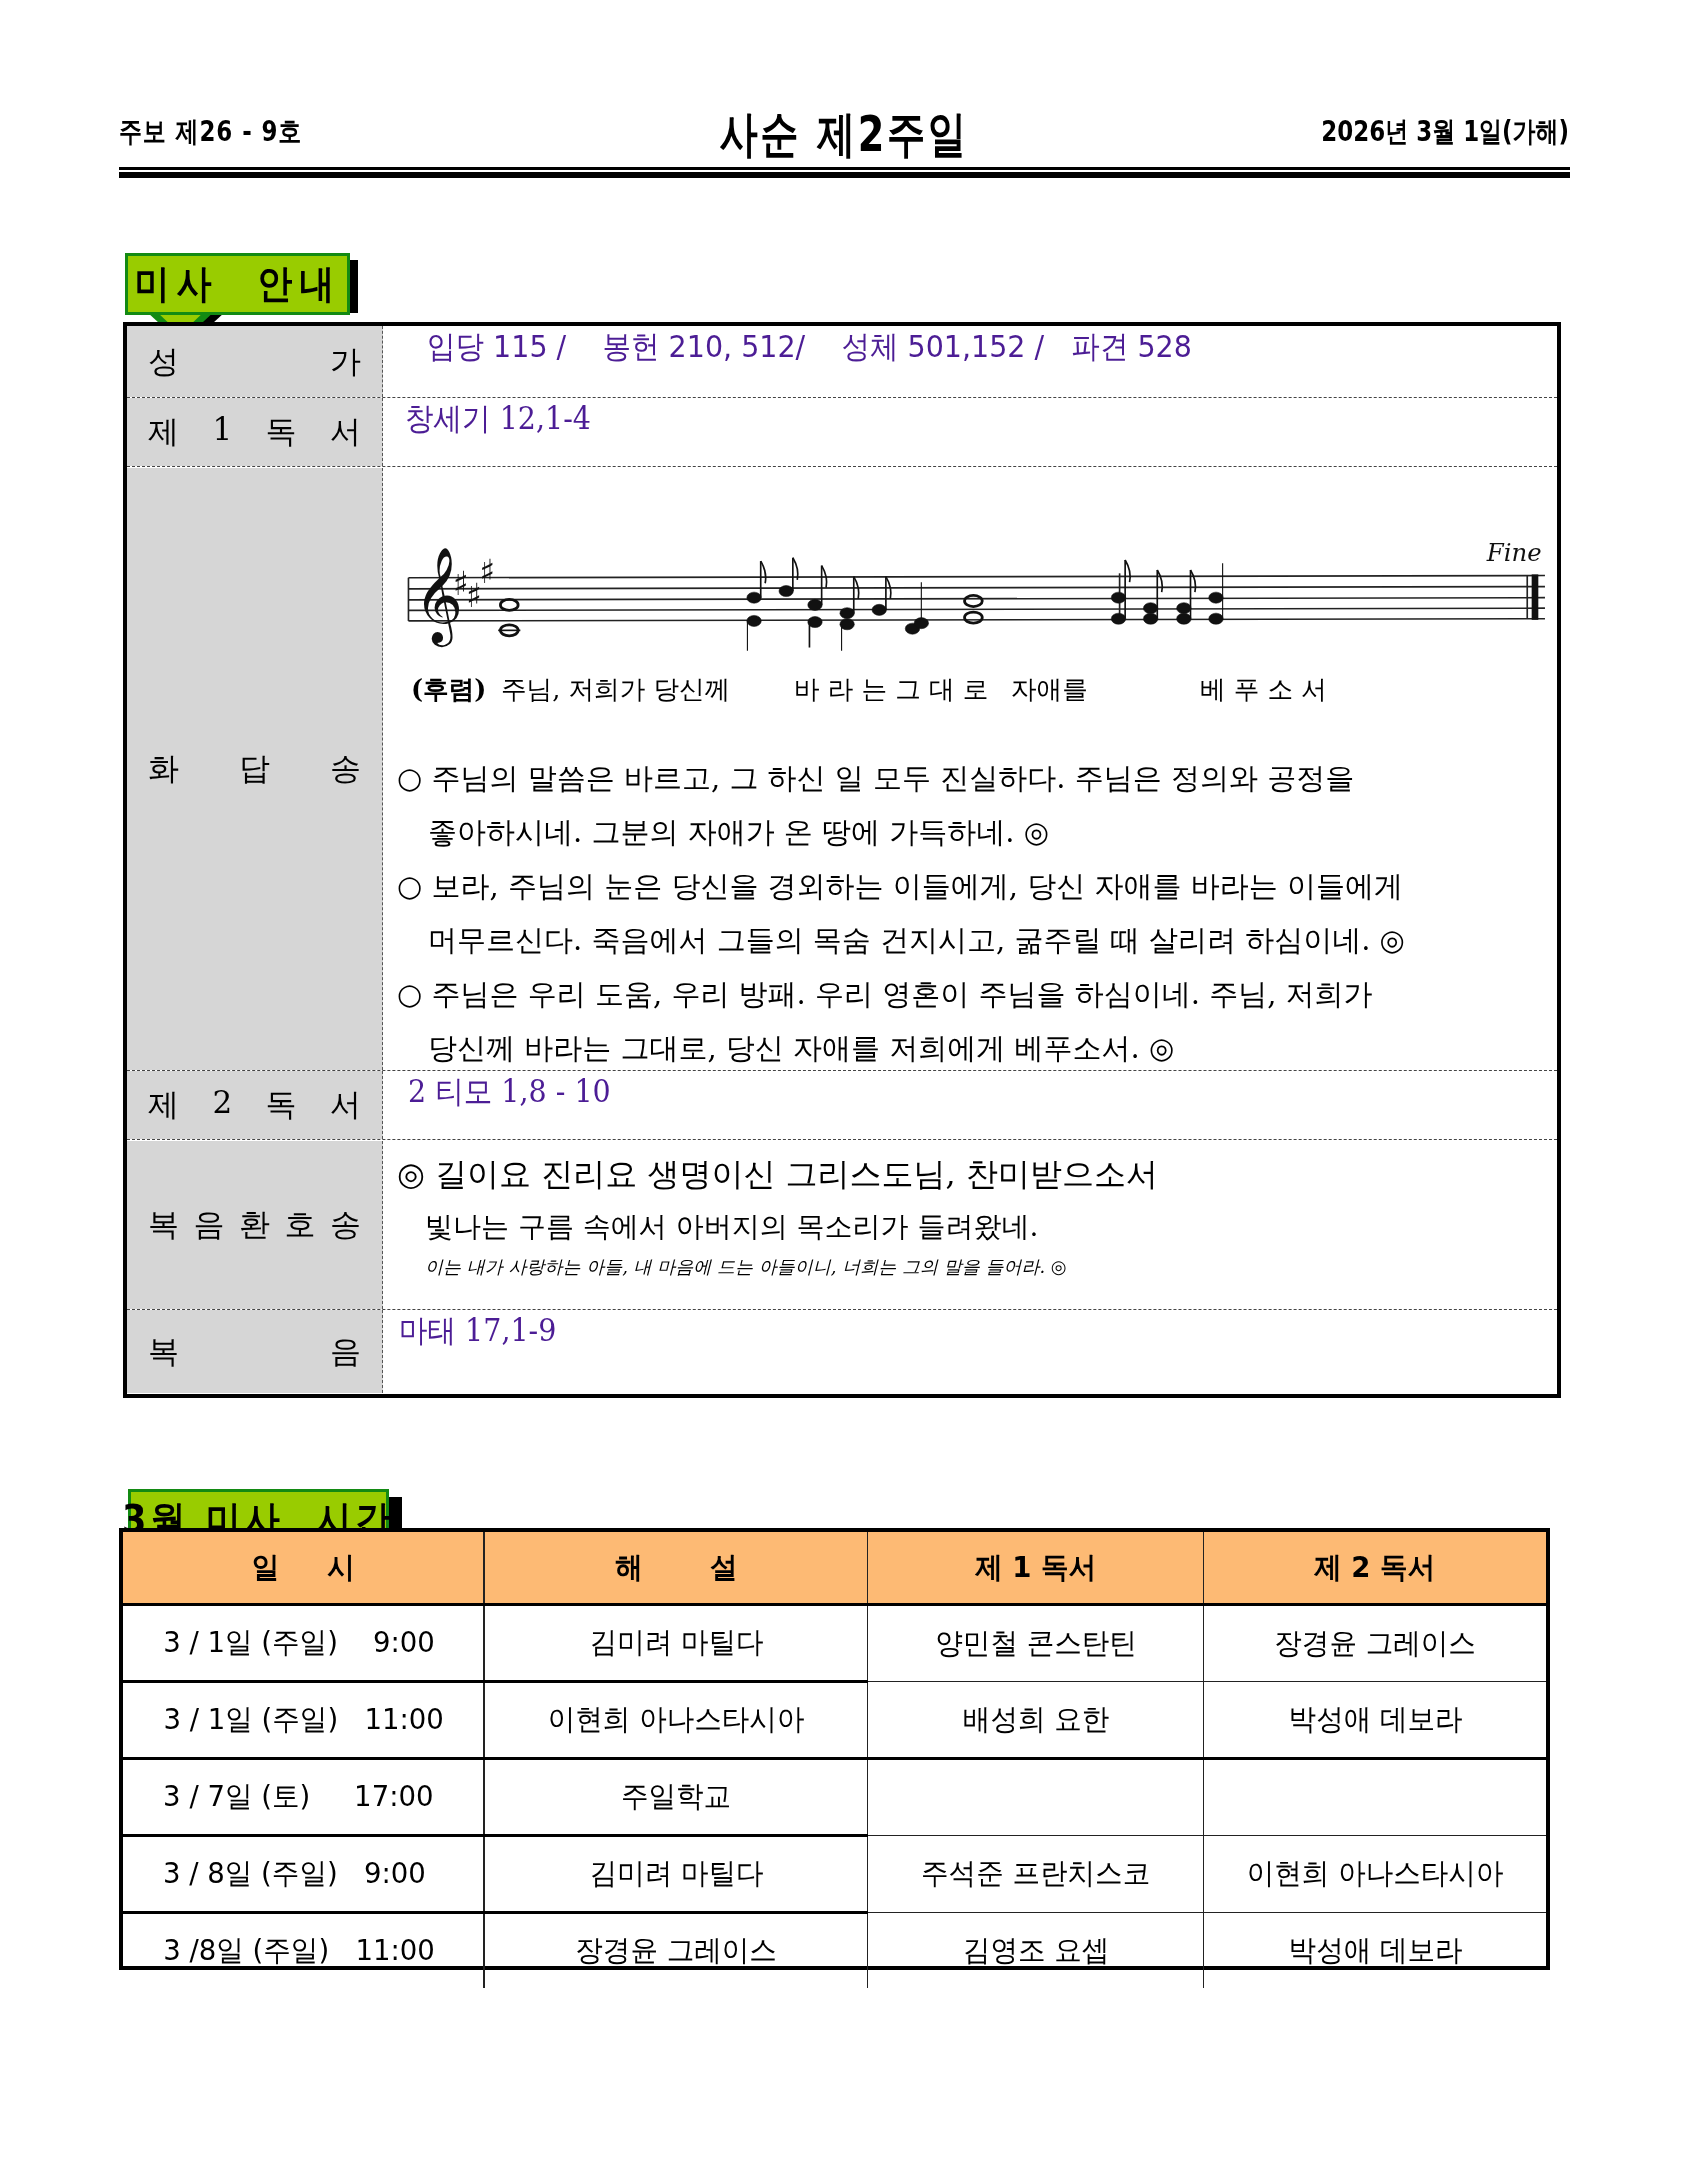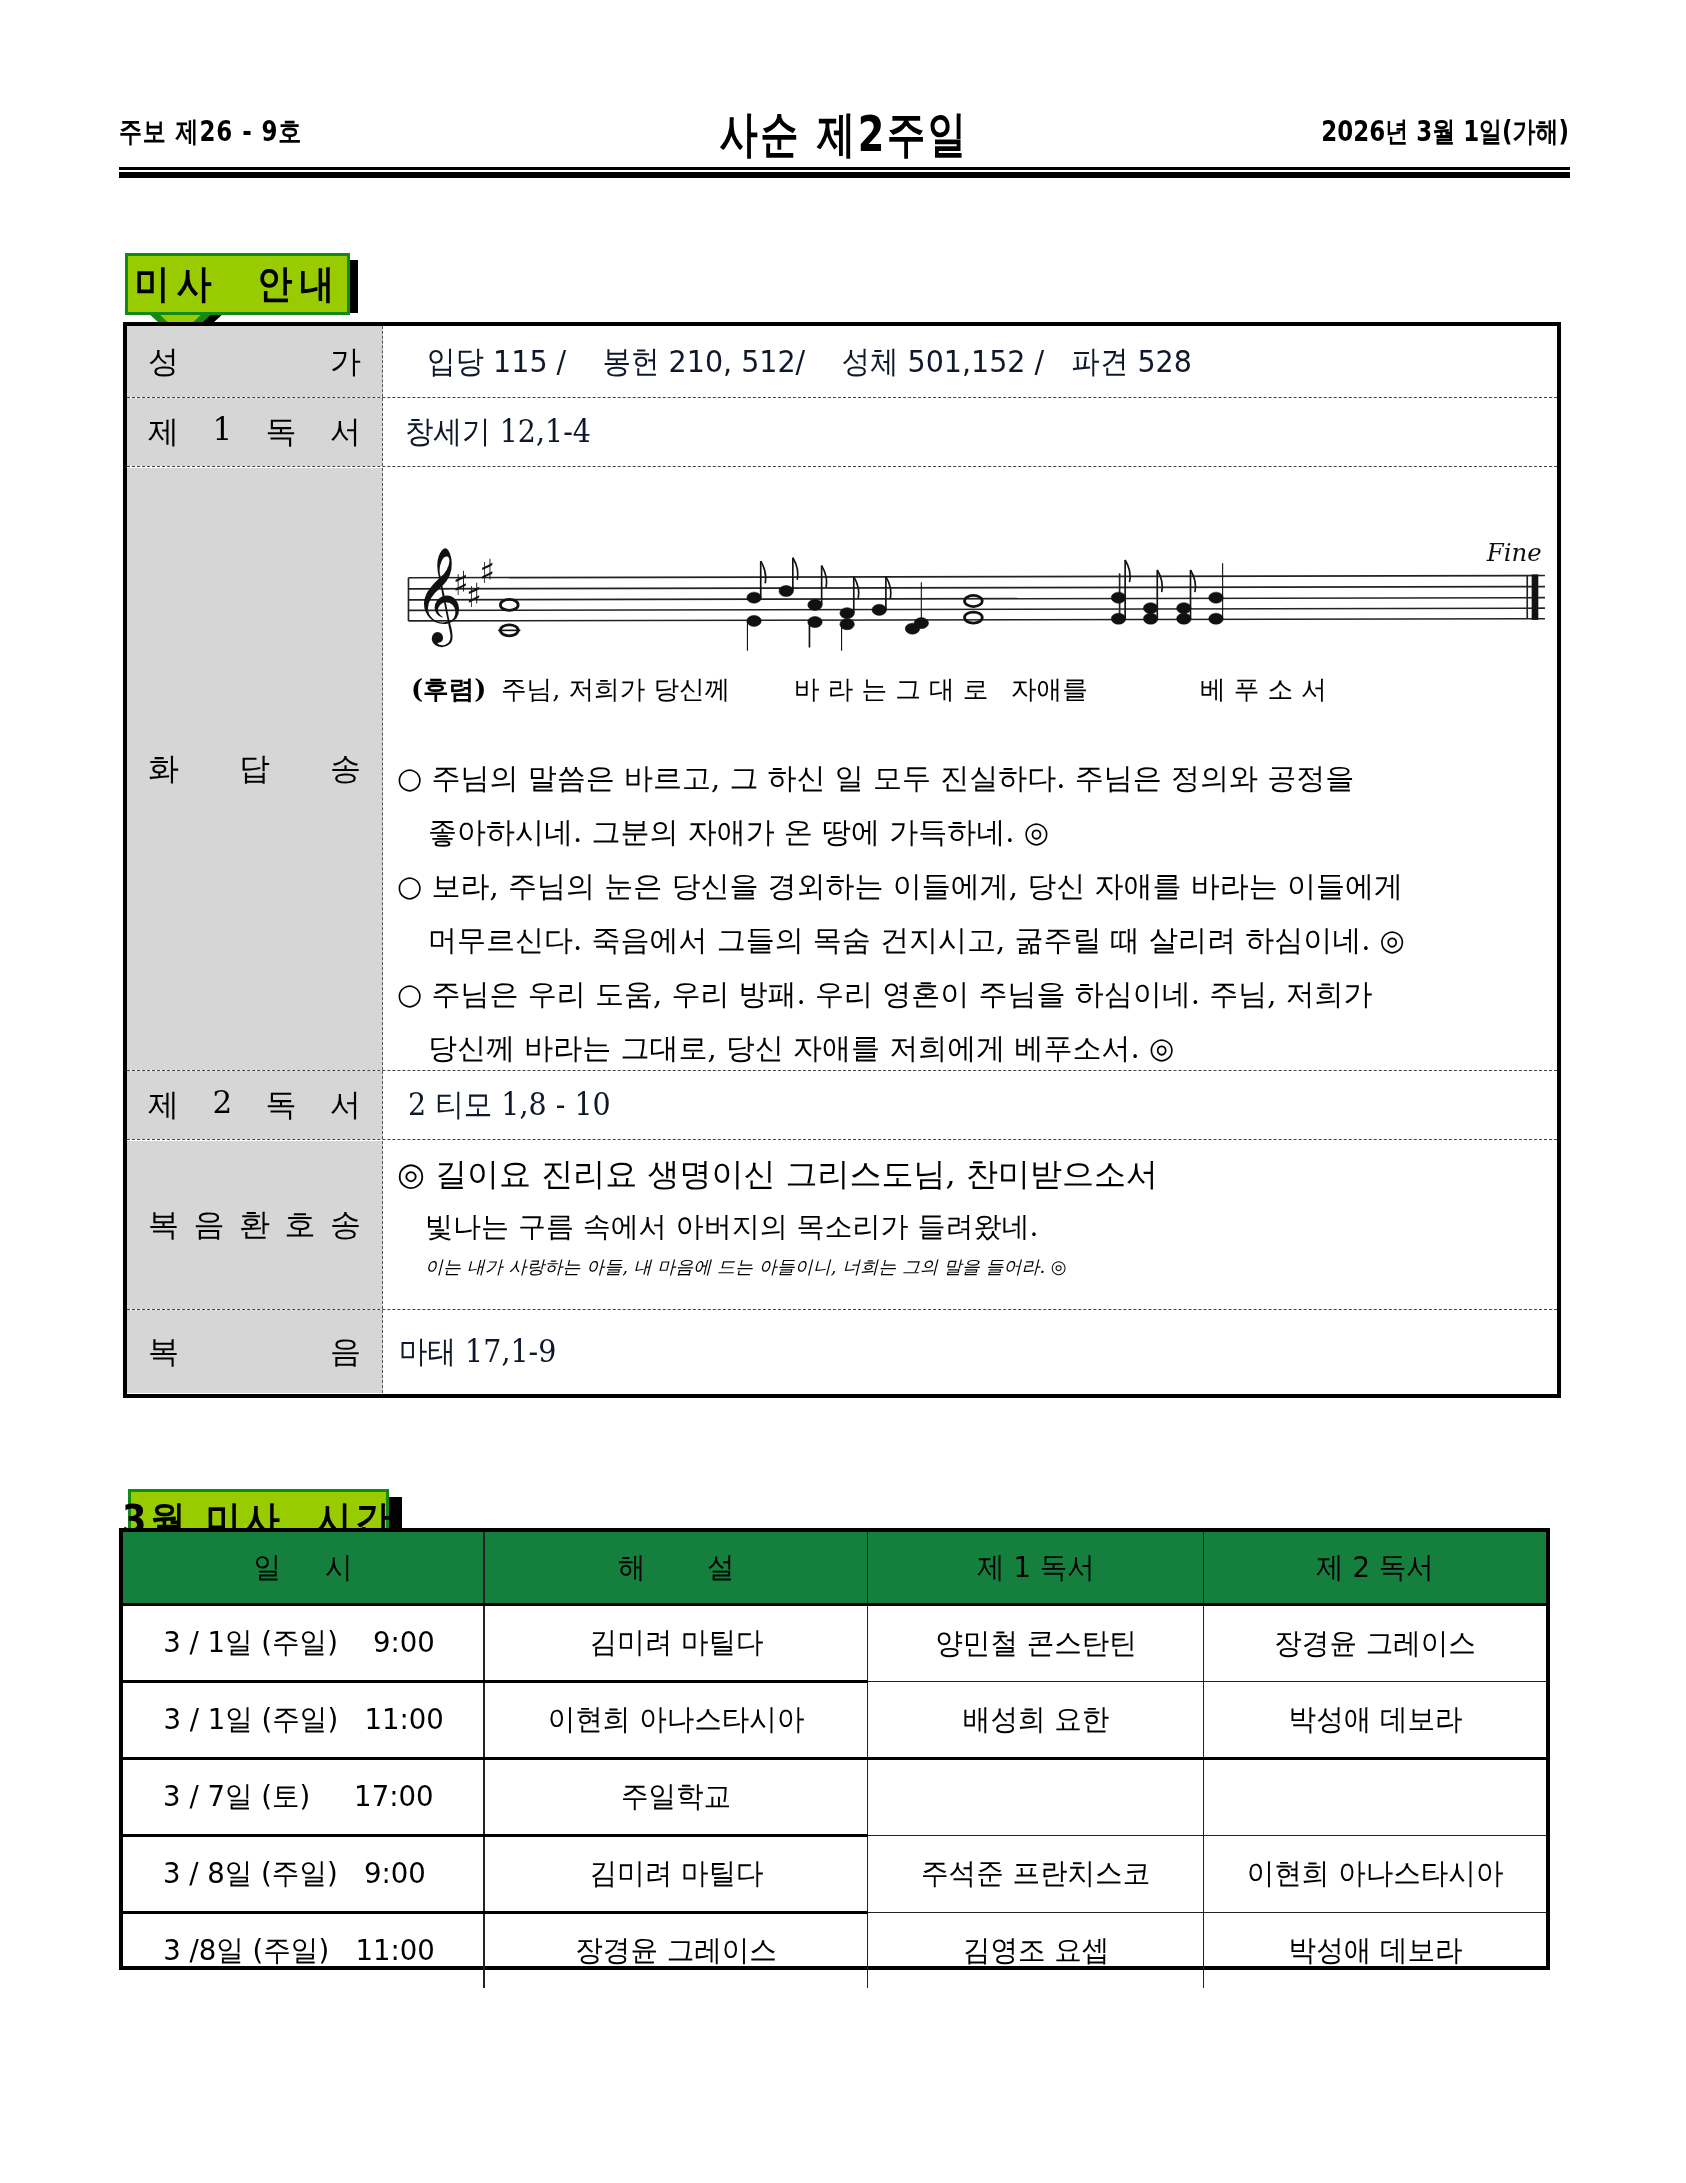--- a/index.html
+++ b/index.html
@@ -24,42 +24,42 @@
 
   
   .lit { position: absolute; left: 123px; top: 322px; width: 1438px; height: 1076px;
          border: 4.4px solid #000; box-sizing: border-box; }
   .lit-row { position: absolute; left: 0; right: 0; border-bottom: 1.7px dashed #444; }
   .lit-row.last { border-bottom: none; }
   .lit-label { position: absolute; left: 0; top: 0; bottom: 0; width: 256px; background: #d6d6d6;
                border-right: 1.1px dashed #555; box-sizing: border-box; display: flex; align-items: center;
                padding: 0 21px; font-size: 31px; font-family: "DejaVu Serif", "Liberation Serif", serif; }
   .lit-label .lbl { width: 100%; display: flex; justify-content: space-between; }
-  .lit-value { position: absolute; left: 256px; right: 0; top: 0; bottom: 0; display: flex; align-items: center;
-               font-size: 31px; color: #0f172a; padding-left: 33px; box-sizing: border-box; }
+  .lit-value { position: absolute; left: 256px; right: 0; top: 0; bottom: 0; display: flex; align-items: flex-start;
+               font-size: 31px; color: #4c1d95; padding-left: 33px; box-sizing: border-box; }
   .lit-value .txt { display: inline-block; transform: scaleX(0.92); transform-origin: left center; white-space: pre; }
 
   
   .psalm-area { position: absolute; left: 256px; right: 0; top: 0; bottom: 0; }
   .staff { position: absolute; left: 144px; top: 22px; width: 1145px; height: 144px; }
   .refrain { position: absolute; top: 161px; left: 0; right: 0; height: 39px; font-size: 25.6px; font-family: "DejaVu Serif", "Liberation Serif", serif; }
   .refrain span { position: absolute; white-space: pre; }
   .refrain .tag { font-weight: bold; }
   .verses { position: absolute; left: 14px; top: 233px; right: 22px; font-size: 29px; font-family: "DejaVu Serif", "Liberation Serif", serif; }
   .verse-line { height: 54px; line-height: 54px; white-space: pre; display: block; }
   .verse-line.indent { padding-left: 31px; }
 
   
   .accl { position: absolute; left: 256px; right: 0; top: 0; bottom: 0; font-size: 29px; font-family: "DejaVu Serif", "Liberation Serif", serif; }
   .accl div { position: absolute; white-space: pre; }
 
   
   .sched { position: absolute; left: 119px; top: 1528px; width: 1431px; height: 442px; border: 4.4px solid #000; box-sizing: border-box; }
   .sched table { width: 100%; height: 100%; border-collapse: collapse; table-layout: fixed; font-size: 29px; }
-  .sched th { background: #15803d; font-weight: normal; height: 69px; border-bottom: 3.9px solid #000; border-left: 1.1px solid #222; }
+  .sched th { background: #fdba74; font-weight: bold; height: 69px; border-bottom: 3.9px solid #000; border-left: 1.1px solid #222; }
   .sched td { border-left: 1.1px solid #222; border-top: 1.1px solid #222; text-align: center; height: 72px; text-decoration: underline; }
   .sched th:first-child, .sched td:first-child { border-left: none; border-right: 2.2px double #222; }
   .sched .thick-top td { border-top: 3.9px solid #000; }
   .sched .half-thick td:nth-child(1), .sched .half-thick td:nth-child(2) { border-top: 3.9px solid #000; }
   .sched .cell { display: inline-block; transform: scaleX(0.95); white-space: pre; }
   .sched td.date { text-align: left; padding-left: 33px; }
 </style>
 </head>
 <body>
 

